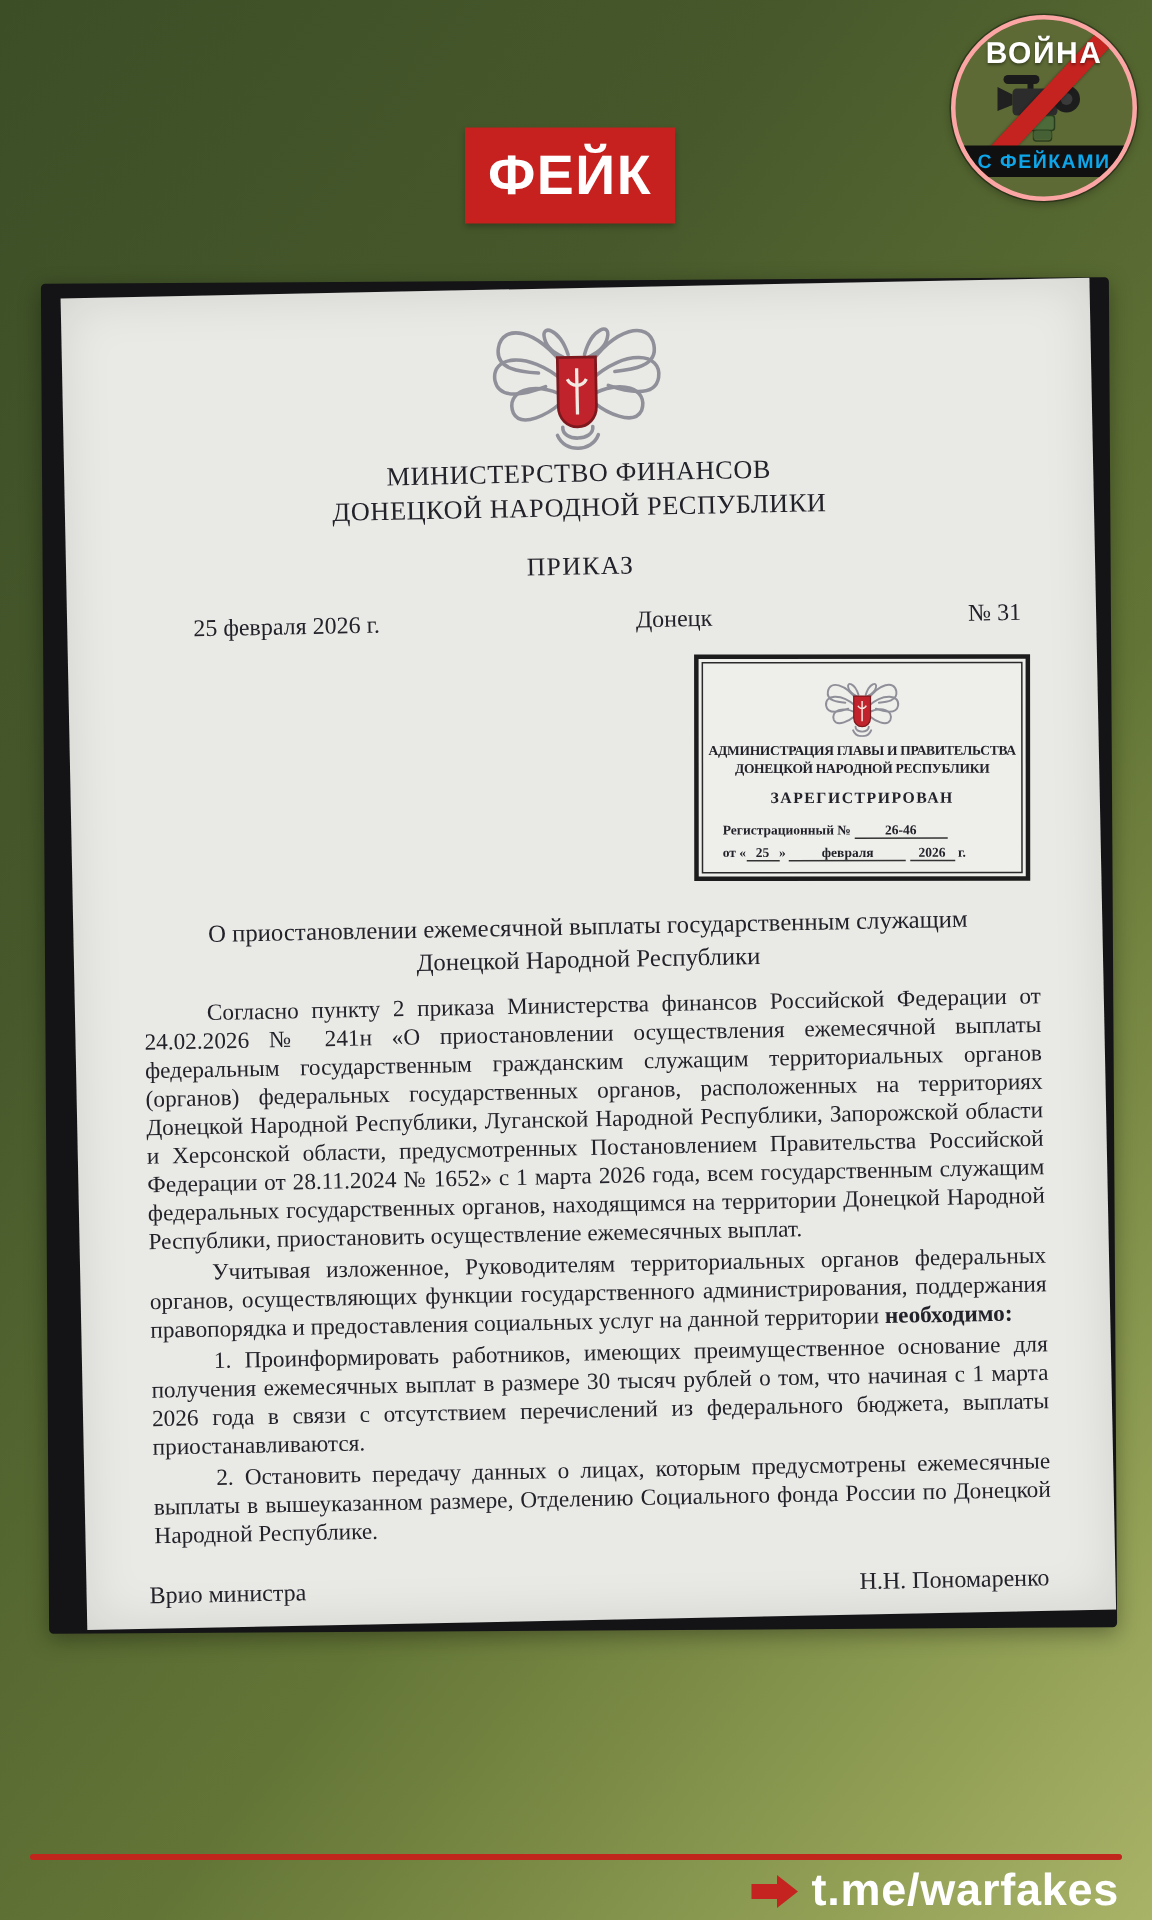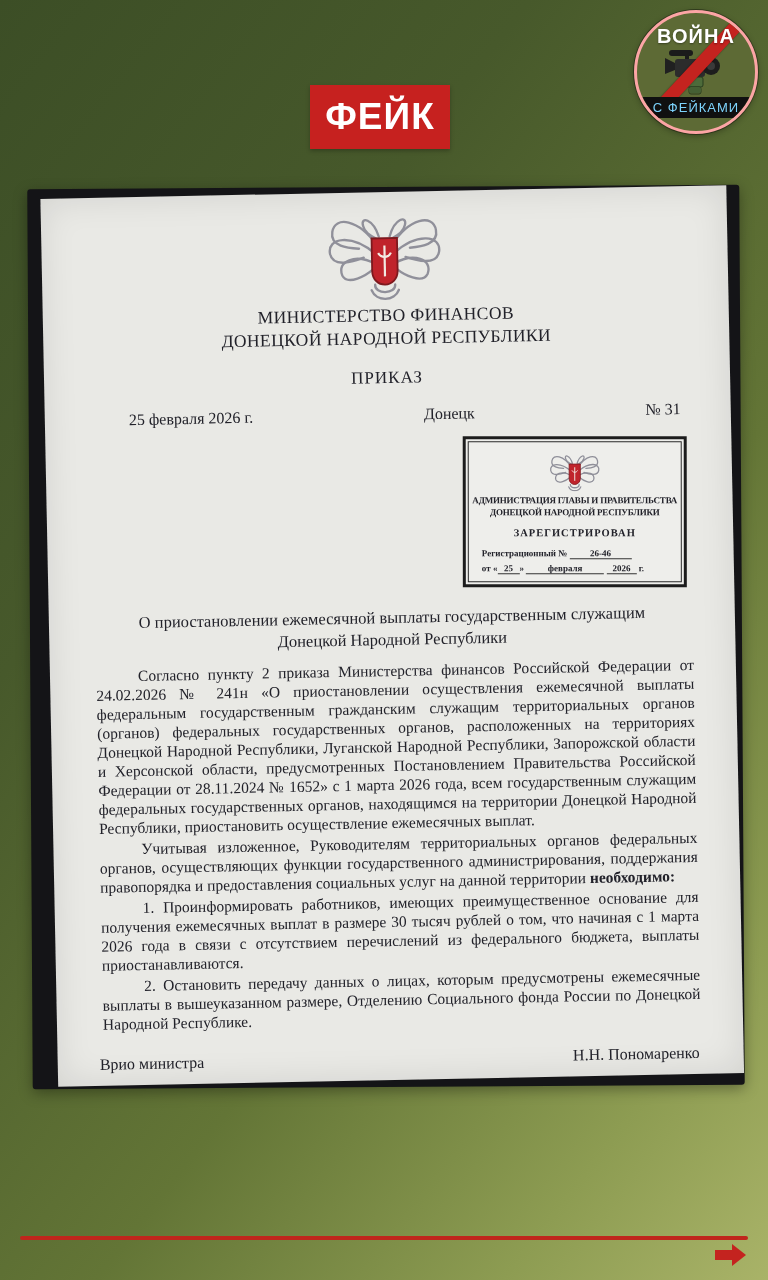--- a/index.html
+++ b/index.html
@@ -33,21 +33,21 @@
   .logo-slash {
     position:absolute; left:-30%; top:49px; width:160%; height:13px;
     background:#c4231f; transform:rotate(-47deg); transform-origin:center; z-index:3;
     box-shadow:0 0 2px rgba(0,0,0,.4);
   }
   .logo-camera { position:absolute; left:26px; top:32px; z-index:2; }
   .logo-band {
     position:absolute; bottom:13px; left:0; width:100%; height:21px;
     background:#101010; z-index:5; display:flex; align-items:center; justify-content:center;
   }
-  .logo-band span { color:#7dd3fc; font-weight:normal; font-size:13px; letter-spacing:1px; }
+  .logo-band span { color:#0ea5e9; font-weight:bold; font-size:13px; letter-spacing:1px; }
 
   
   .photo {
     position:absolute; left:30px; top:187px; width:712px; height:900px;
     background:#141417; border-radius:3px; overflow:hidden;
     transform:rotate(-0.35deg);
     box-shadow:0 4px 14px rgba(0,0,0,.35);
   }
   .paper {
     position:absolute; left:18px; top:5px; width:686px; height:888px;
@@ -233,13 +233,14 @@
 
   </div>
 </div>
 
 <div class="footer-line"></div>
 <div class="footer-link">
   <span class="arrow">
     <span class="arrow-shaft"></span>
       <span class="arrow-head"></span>
   </span>
+  <span class="footer-text">t.me/warfakes</span>
 </div>
 
 </body></html>

